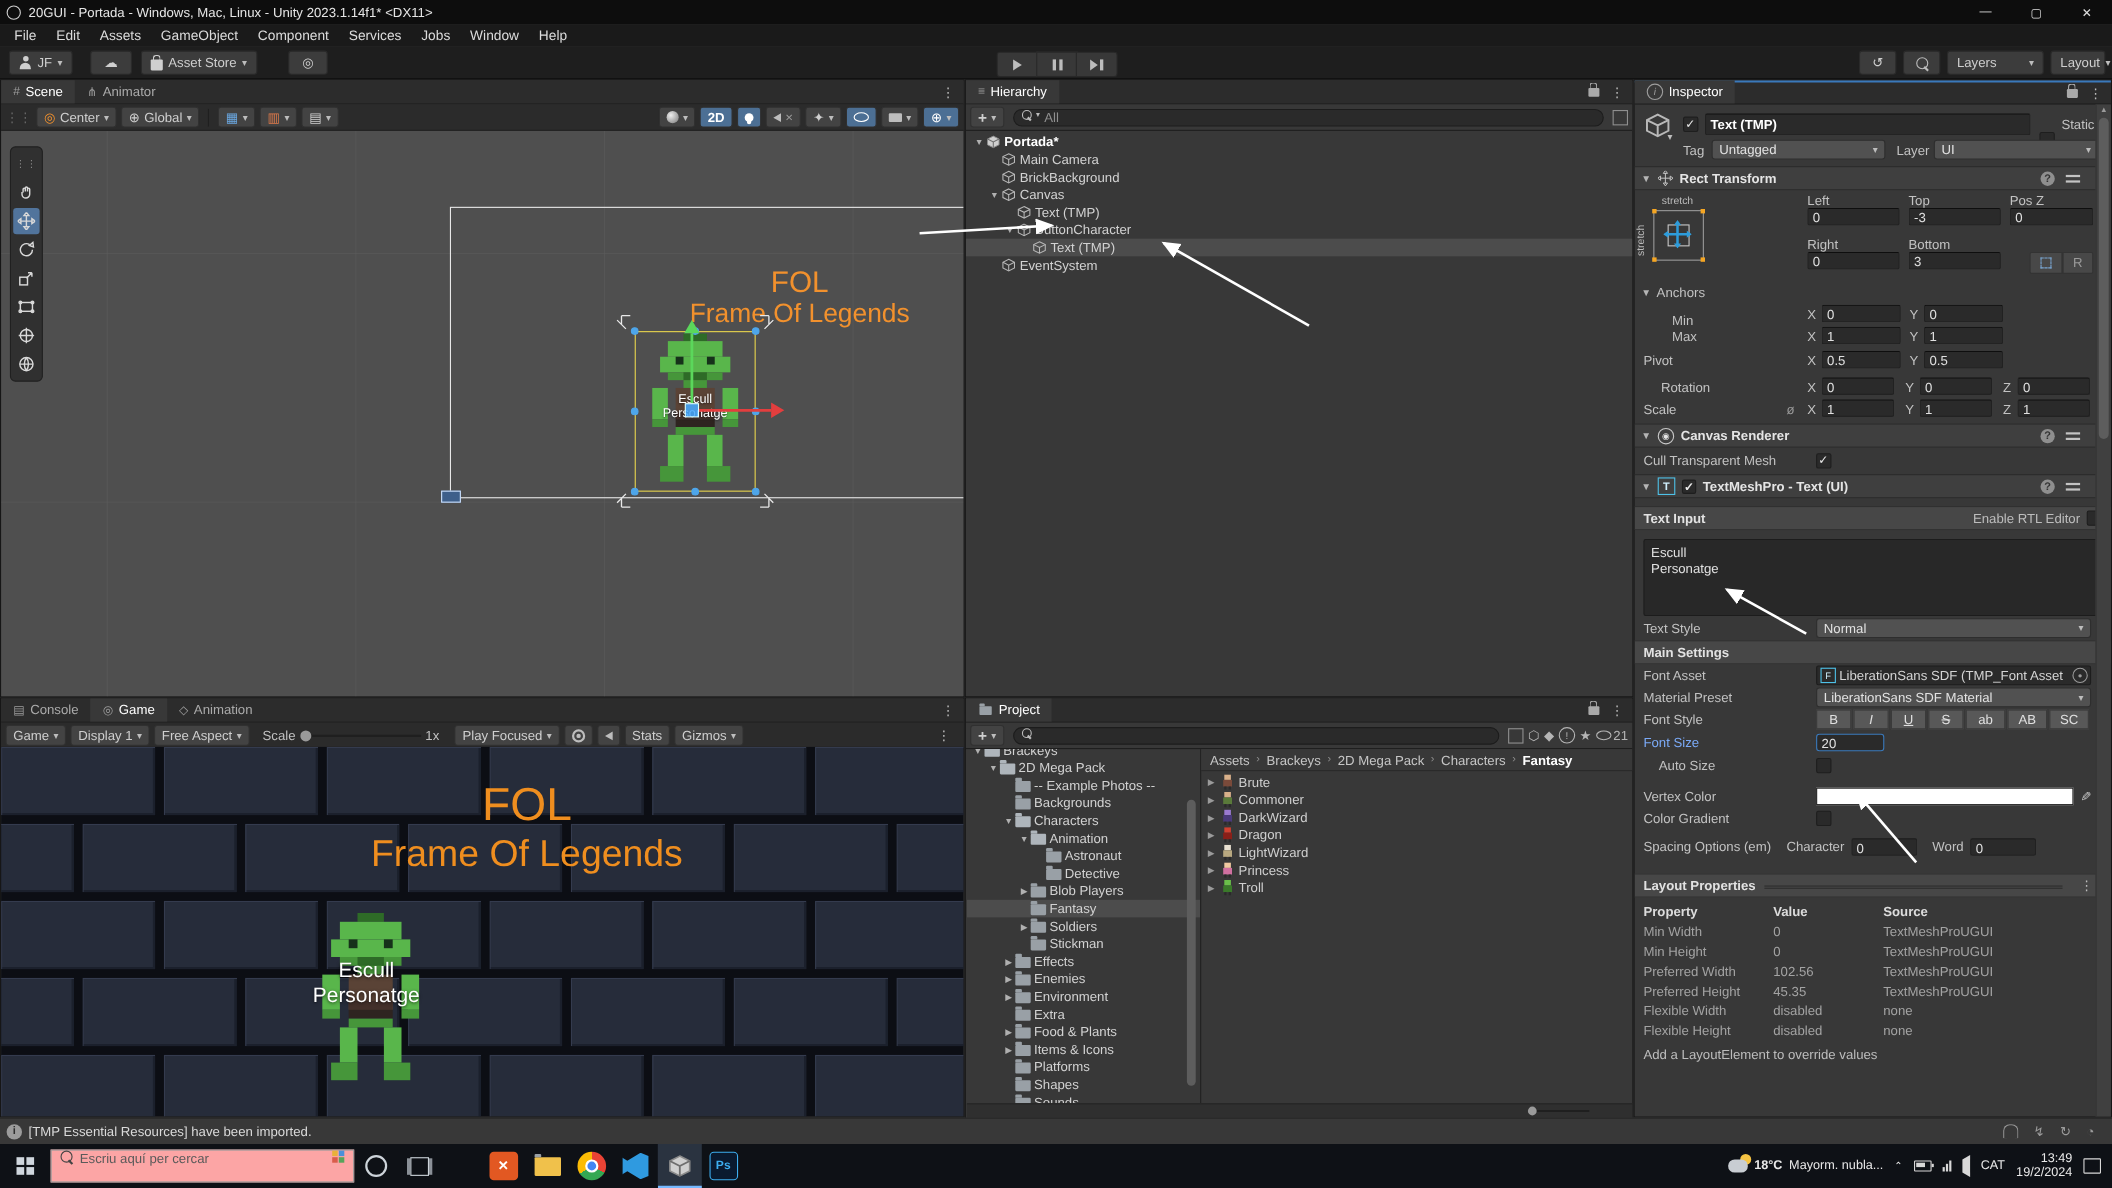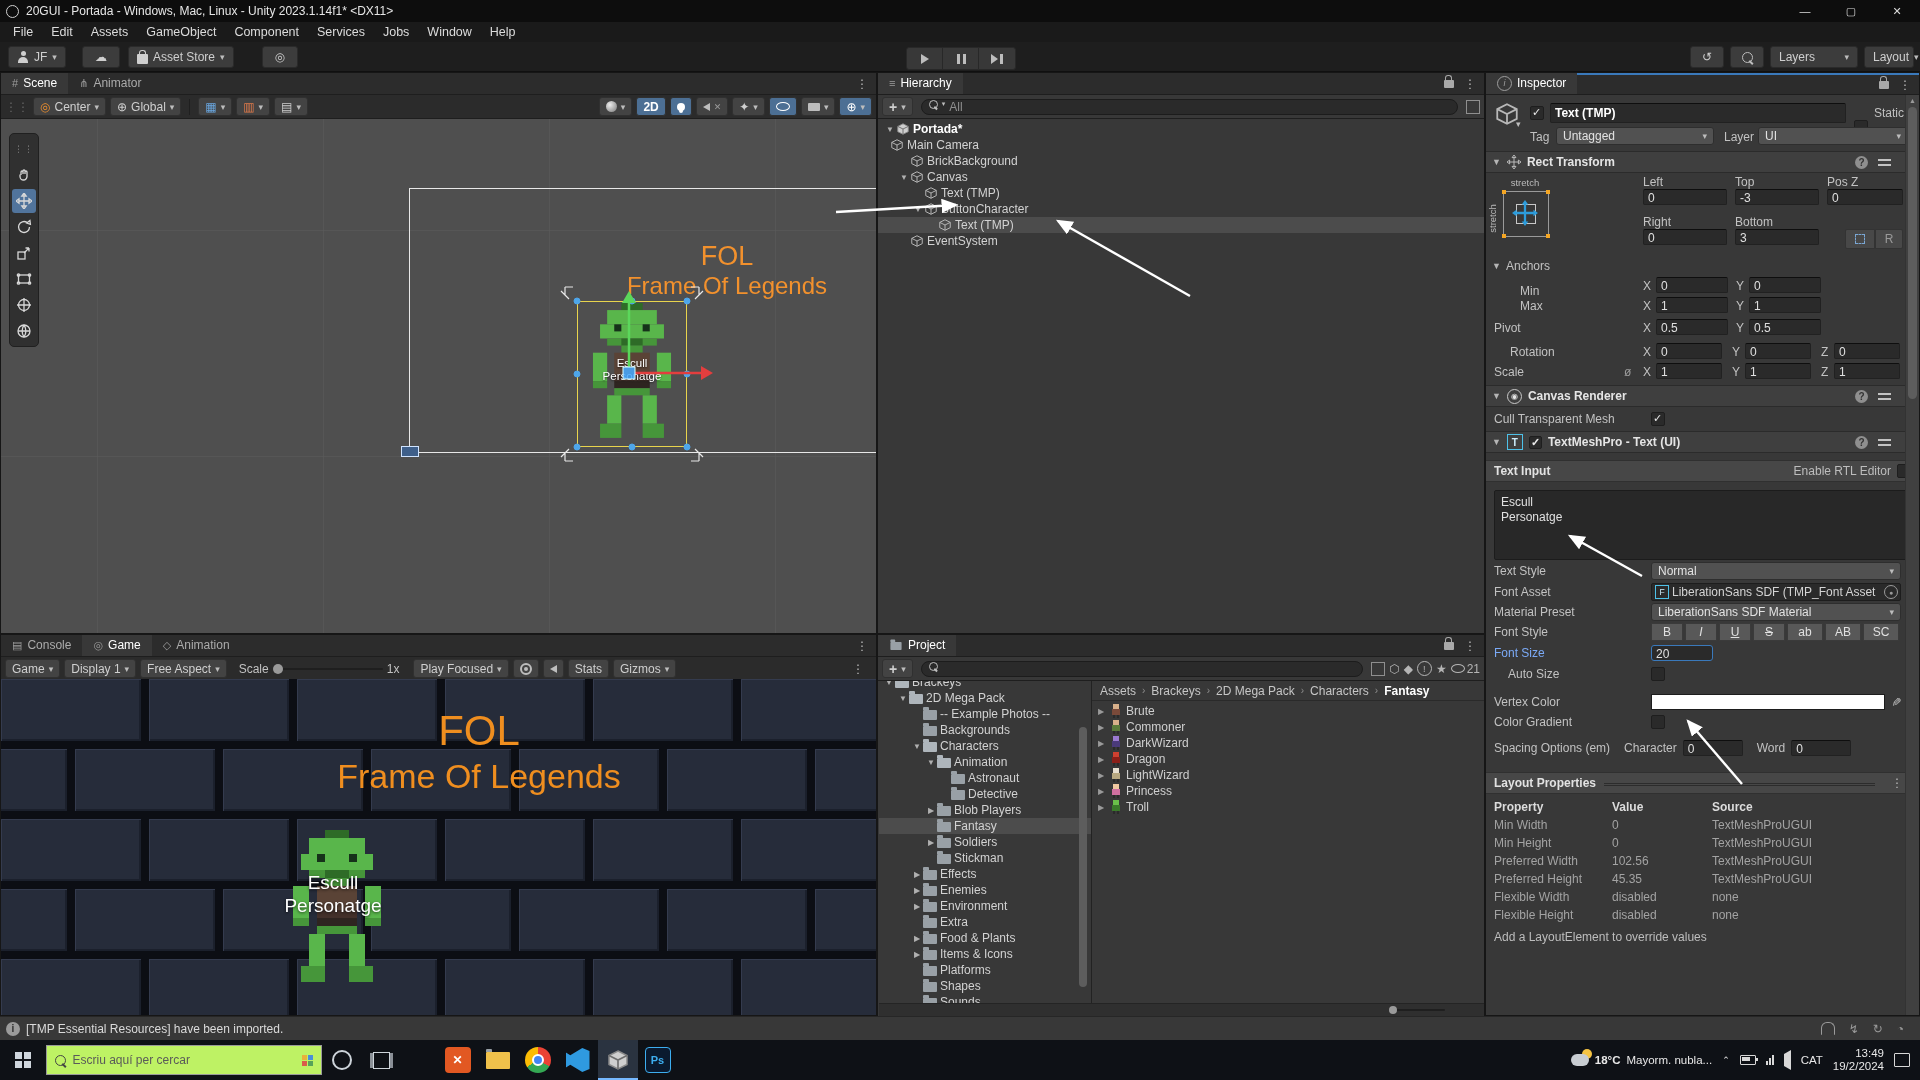--- a/index.html
+++ b/index.html
@@ -98,21 +98,21 @@
   .knob{position:absolute;left:0;top:-4px;width:10px;height:10px;border-radius:50%;background:#9a9a9a}
   .gear{width:12px;height:12px;border:2px solid #bdbdbd;border-radius:50%;position:relative;box-sizing:border-box}
   .gear::after{content:"";position:absolute;left:2px;top:2px;width:4px;height:4px;background:#bdbdbd;border-radius:50%}
   .spk{width:0;height:0;border-top:4px solid transparent;border-bottom:4px solid transparent;border-right:7px solid #bdbdbd;position:relative}
   
   #statusbar{left:0;top:1016px;width:1920px;height:24px;background:#383838;border-top:1px solid #262626;display:flex;align-items:center;padding:0 6px;box-sizing:border-box;color:#dadada}
   .infoc{width:14px;height:14px;border-radius:50%;background:#9b9b9b;color:#2e2e2e;font-weight:bold;font-size:10px;display:flex;align-items:center;justify-content:center;margin-right:6px}
   #taskbar{left:0;top:1040px;width:1920px;height:40px;background:#0e1116;display:flex;align-items:center;z-index:80}
   .winlogo{display:grid;grid-template-columns:7px 7px;grid-template-rows:7px 7px;gap:1.5px;margin:0 15px}
   .winlogo i{background:#cfd6dd}
-  .tsearch{width:276px;height:30px;background:#bef264;border:1px solid #9a9a9a;display:flex;align-items:center;gap:7px;padding:0 8px;color:#5a5a5a;box-sizing:border-box}
+  .tsearch{width:276px;height:30px;background:#fca5a5;border:1px solid #9a9a9a;display:flex;gap:7px;padding:0 8px;color:#5a5a5a;box-sizing:border-box}
   .tsearch .mag{border-color:#444}.tsearch .mag::after{background:#444}
   .tbicon{width:40px;height:40px;display:flex;align-items:center;justify-content:center;flex:none;position:relative}
   .tbicon.active{background:#2a3340;box-shadow:inset 0 -2px 0 #76b9ff}
   .tray{margin-left:auto;display:flex;align-items:center;gap:10px;padding-right:10px;color:#e8e8e8;font-size:11.5px}
   .clock{text-align:right;line-height:13px;font-size:11.5px}
   
   #annot{position:absolute;left:0;top:0;z-index:60;pointer-events:none}
 </style>
 </head>
 <body>
@@ -528,21 +528,21 @@
     <span style="width:12px;height:12px;border:1px solid #8f8f8f;position:relative"></span>
   </div>
   <div id="hier-rows" style="padding-top:2px">
       <div class="hrow bold" style="padding-left: 6px;">
         <span class="arr">▼</span>
         <svg class="cubesvg">
           <use href="#i-scenecube"></use>
         </svg>
         <span class="lbl">Portada*</span>
       </div>
-      <div class="hrow" style="">
+      <div class="hrow" style="padding-left: 20px;">
         <span class="arr"></span>
         <svg class="cubesvg">
           <use href="#i-cube"></use>
         </svg>
         <span class="lbl">Main Camera</span>
       </div>
       <div class="hrow" style="padding-left: 20px;">
         <span class="arr"></span>
         <svg class="cubesvg">
           <use href="#i-cube"></use>
@@ -968,20 +968,23 @@
     <div>Escull</div>
       <div>Personatge</div>
   </div>
   <div class="irow" style="height:22px">
     <span class="rl">Text Style</span>
     <div class="dd" style="width:250px">
         <span>Normal</span>
         <span class="car">▾</span>
       </div>
   </div>
+  <div class="subhdr">
+      <span>Main Settings</span>
+    </div>
   <div class="irow">
     <span class="rl">Font Asset</span>
     <div style="width:250px;height:18px;background:#2a2a2a;border:1px solid #1d1d1d;border-radius:2px;display:flex;align-items:center;box-sizing:border-box;overflow:hidden">
       <span style="width:12px;height:12px;border:1.2px solid #4ec1e8;color:#cfeefc;font-size:8.5px;display:inline-flex;align-items:center;justify-content:center;margin:0 3px;flex:none">F</span>
       <span style="white-space:nowrap">LiberationSans SDF (TMP_Font Asset</span>
       <span style="margin-left:auto;flex:none;width:12px;height:12px;border-radius:50%;border:1.3px solid #9a9a9a;display:inline-flex;align-items:center;justify-content:center;font-size:7px;color:#9a9a9a;margin-right:2px">●</span>
     </div>
   </div>
   <div class="irow">
     <span class="rl">Material Preset</span>

